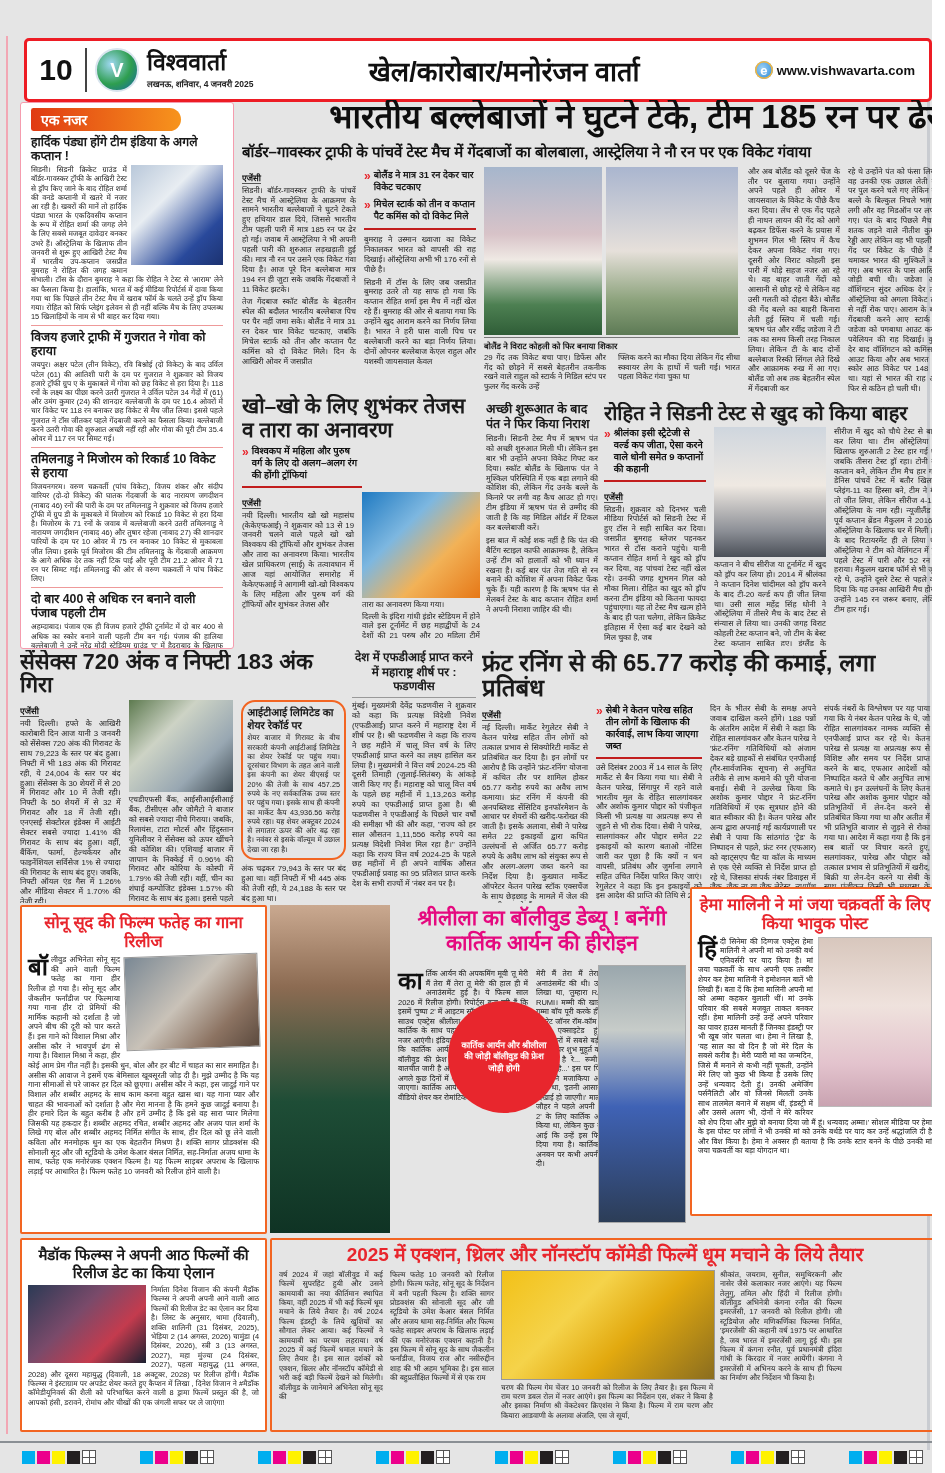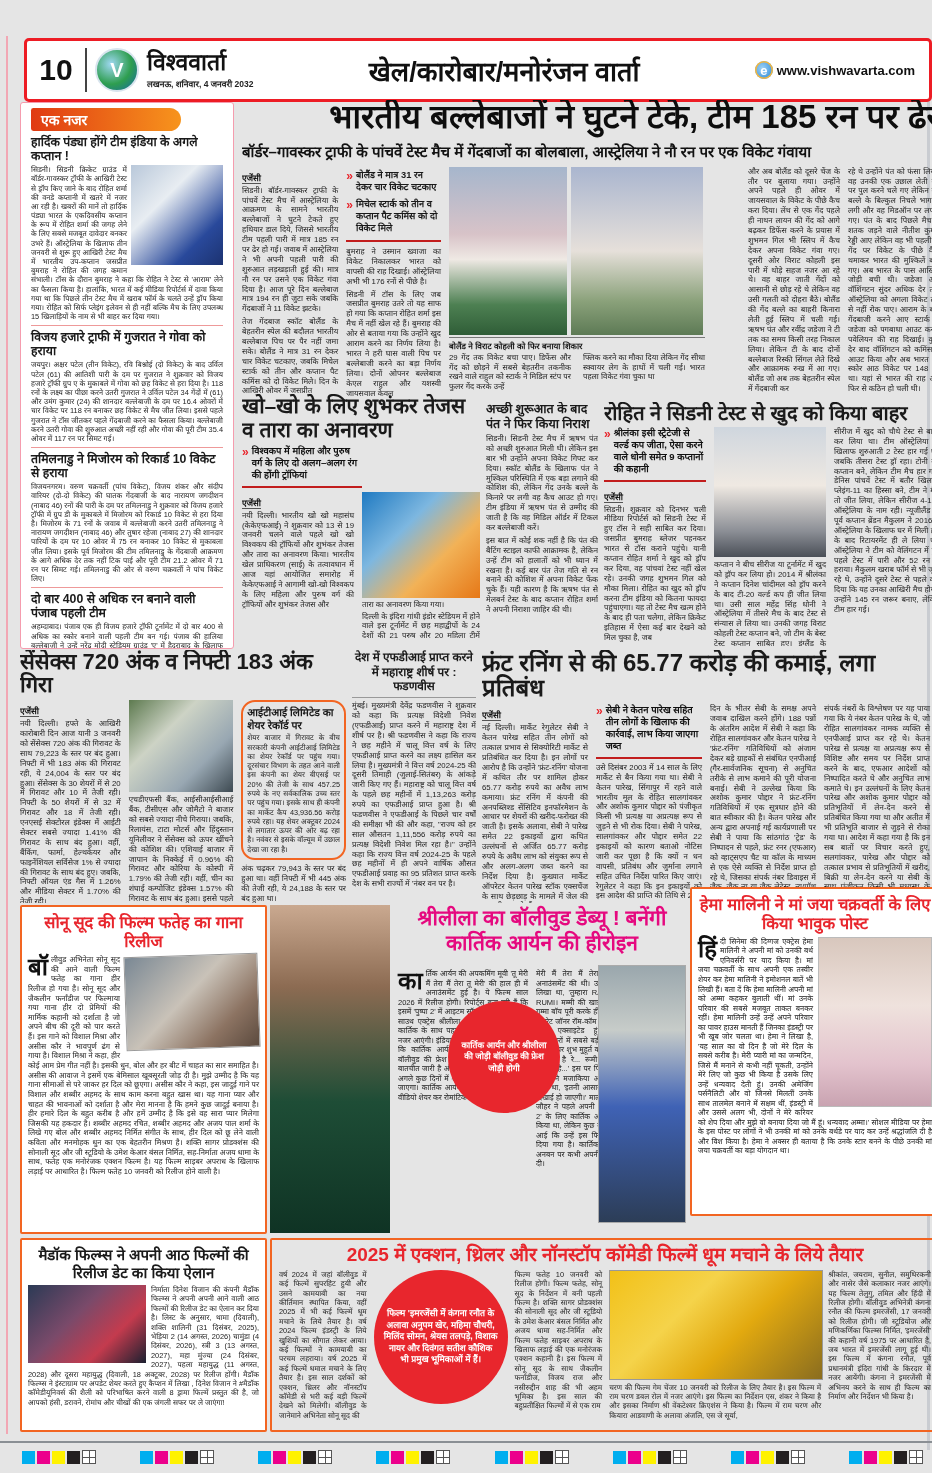--- a/index.html
+++ b/index.html
@@ -112,21 +112,21 @@
 <div class="page">
   <div class="edge-left"></div>
   <div class="edge-right"></div>
 
   <div class="abs header-box">
     <div class="pageno">10</div>
     <div class="hdr-div"></div>
     <div class="logo">V</div>
     <div class="masthead-blk">
       <div class="masthead">विश्ववार्ता</div>
-      <div class="citydate">लखनऊ,   शनिवार, 4 जनवरी 2032</div>
+      <div class="citydate">लखनऊ,   शनिवार, 4 जनवरी 2025</div>
     </div>
     <div class="section-title">खेल/कारोबार/मनोरंजन वार्ता</div>
     <div class="website">
       <span class="e-icon">e</span>
       <span>www.vishwavarta.com</span>
     </div>
   </div>
 
   <div class="abs sidebar">
     <div class="ribbon">एक नजर</div>
@@ -186,21 +186,21 @@
         <div class="ms-imgrow">
           <div class="img-bowler img"></div>
           <div class="img-kohli img"></div>
         </div>
         <div class="caption">बोलैंड ने विराट कोहली को फिर बनाया शिकार</div>
         <div class="cols" style="margin-top:2px;gap:12px;">
           <div class="btxt" style="width:124px;">29 गेंद तक विकेट बचा पाए। डिफेंस और गेंद को छोड़ने में सबसे बेहतरीन तकनीक रखने वाले राहुल को स्टार्क ने मिडिल स्टंप पर फुलर गेंद करके उन्हें</div>
           <div class="btxt" style="width:124px;">फ्लिक करने का मौका दिया लेकिन गेंद सीधा स्क्वायर लेग के हाथों में चली गई। भारत पहला विकेट गंवा चुका था</div>
         </div>
       </div>
-      <div style="width:192px;margin-left:35px;">
+      <div style="width:192px;">
         <div class="cols">
           <div class="btxt" style="width:92px;">और अब बोलैंड को दूसरे चेंज के तौर पर बुलाया गया। उन्होंने अपने पहले ही ओवर में जायसवाल के विकेट के पीछे कैच करा दिया। लेंथ से एक गेंद पहले ही नाथन लायन की गेंद को आगे बढ़कर डिफेंस करने के प्रयास में शुभमन गिल भी स्लिप में कैच देकर अपना विकेट गंवा गए। दूसरी ओर विराट कोहली इस पारी में थोड़े सहज नजर आ रहे थे। वह बाहर जाती गेंदों को आसानी से छोड़ रहे थे लेकिन वह उसी गलती को दोहरा बैठे। बोलैंड की गेंद बल्ले का बाहरी किनारा लेती हुई स्लिप में चली गई। ऋषभ पंत और रवींद्र जडेजा ने टी तक का समय किसी तरह निकाल लिया। लेकिन टी के बाद दोनों बल्लेबाज रिस्की सिंगल लेते दिखे और आक्रामक रुख में आ गए। बोलैंड जो अब तक बेहतरीन स्पेल में गेंदबाजी कर</div>
           <div class="btxt" style="width:92px;">रहे थे उन्होंने पंत को फंसा लिया। वह उनकी एक उछाल लेती गेंद पर पुल करने चले गए लेकिन गेंद बल्ले के बिल्कुल निचले भाग में लगी और वह मिडऑन पर लपके गए। पंत के बाद पिछले मैच में शतक जड़ने वाले नीतीश कुमार रेड्डी आए लेकिन वह भी पहली ही गेंद पर विकेट के पीछे कैच थमाकर भारत की मुश्किलें बढ़ा गए। अब भारत के पास आखिरी जोड़ी बची थी। जडेजा और वॉशिंगटन सुंदर अधिक देर तक ऑस्ट्रेलिया को अगला विकेट लेने से नहीं रोक पाए। आराम के बाद गेंदबाजी करने आए स्टार्क ने जडेजा को पगबाधा आउट करके पवेलियन की राह दिखाई। कुछ देर बाद वॉशिंगटन को कमिंस ने आउट किया और अब भारत का स्कोर आठ विकेट पर 148 रन था। यहां से भारत की राह अब फिर से कठिन हो चली थी।</div>
         </div>
       </div>
     </div>
   </div>
 
   <div class="abs kho">
     <div class="kho-head">खो–खो के लिए शुभंकर तेजस व तारा का अनावरण</div>
@@ -332,21 +332,20 @@
       <div class="img-hema"></div>
       <span class="dropcap">हिं</span>
       <span>दी सिनेमा की दिग्गज एक्ट्रेस हेमा मालिनी ने अपनी मां को उनकी बर्थ एनिवर्सरी पर याद किया है। मां जया चक्रवर्ती के साथ अपनी एक तस्वीर शेयर कर हेमा मालिनी ने इमोशनल बातें भी लिखी हैं। बता दें कि हेमा मालिनी अपनी मां को अम्मा कहकर बुलाती थीं। मां उनके परिवार की सबसे मजबूत ताकत बनकर रहीं। हेमा मालिनी उन्हें उन्हें अपने परिवार का पावर हाउस मानती हैं जिनका इंडस्ट्री पर भी खूब जोर चलता था। हेमा ने लिखा है, 'यह साल का वो दिन है जो मेरे दिल के सबसे करीब है। मेरी प्यारी मां का जन्मदिन, जिसे मैं मनाने से कभी नहीं चूकती, उन्होंने मेरे लिए जो कुछ भी किया है उसके लिए उन्हें धन्यवाद देती हूं। उनकी अमेजिंग पर्सनैलिटी और वो जिनसे मिलतीं उनके साथ तालमेल बनाने में सक्षम थीं, इंडस्ट्री में और उससे अलग भी, दोनों ने मेरे करियर को शेप दिया और मुझे वो बनाया दिया जो मैं हूं। धन्यवाद अम्मा।' सोशल मीडिया पर हेमा के इस पोस्ट पर लोगों ने भी उनकी मां को उनके बर्थडे पर याद कर उन्हें श्रद्धांजलि दी है और विश किया है। हेमा ने अक्सर ही बताया है कि उनके स्टार बनने के पीछे उनकी मां जया चक्रवर्ती का बड़ा योगदान था।</span>
     </div>
   </div>
 
   <div class="abs films">
     <div class="films-head">2025 में एक्शन, थ्रिलर और नॉनस्टॉप कॉमेडी फिल्में धूम मचाने के लिये तैयार</div>
     <div class="films-row">
       <div class="btxt" style="width:104px;font-size:7.4px;">वर्ष 2024 में जहां बॉलीवुड में कई फिल्में सुपरहिट हुयी और उसने कामयाबी का नया कीर्तिमान स्थापित किया, वहीं 2025 में भी कई फिल्में धूम मचाने के लिये तैयार है। वर्ष 2024 फिल्म इंडस्ट्री के लिये खुशियों का सौगात लेकर आया। कई फिल्मों ने कामयाबी का परचम लहराया। वर्ष 2025 में कई फिल्में धमाल मचाने के लिए तैयार है। इस साल दर्शकों को एक्शन, थ्रिलर और नॉनस्टॉप कॉमेडी से भरी कई बड़ी फिल्में देखने को मिलेगी। बॉलीवुड के जानेमाने अभिनेता सोनू सूद की</div>
-      <div class="circle">फिल्म 'इमरजेंसी में कंगना रनौत के अलावा अनुपम खेर, महिमा चौधरी, मिलिंद सोमन, श्रेयस तलपड़े, विशाक नायर और दिवंगत सतीश कौशिक भी प्रमुख भूमिकाओं में हैं।</div>
       <div class="btxt" style="width:104px;font-size:7.4px;">फिल्म फतेह 10 जनवरी को रिलीज होगी। फिल्म फतेह, सोनू सूद के निर्देशन में बनी पहली फिल्म है। शक्ति सागर प्रोडक्शंस की सोनाली सूद और जी स्टूडियो के उमेश केआर बंसल निर्मित और अजय धामा सह-निर्मित और फिल्म फतेह साइबर अपराध के खिलाफ लड़ाई की एक मनोरंजक एक्शन कहानी है। इस फिल्म में सोनू सूद के साथ जैकलीन फर्नांडीज, विजय राज और नसीरुद्दीन शाह की भी अहम भूमिका है। इस साल की बहुप्रतीक्षित फिल्मों में से एक राम</div>
       <div style="width:212px;">
         <div class="img-group"></div>
         <div class="btxt" style="margin-top:3px;font-size:7.3px;">चरण की फिल्म गेम चेंजर 10 जनवरी को रिलीज के लिए तैयार है। इस फिल्म में राम चरण डबल रोल में नजर आएंगे। इस फिल्म का निर्देशन एस, शंकर ने किया है और इसका निर्माण श्री वेंकटेश्वर क्रिएशंस ने किया है। फिल्म में राम चरण और कियारा आडवाणी के अलावा अंजलि, एस जे सूर्या,</div>
       </div>
       <div class="btxt" style="width:122px;font-size:7.4px;">श्रीकांत, जयराम, सुनील, समुथिरकनी और नासेर जैसे कलाकार नजर आएंगे। यह फिल्म तेलुगु, तमिल और हिंदी में रिलीज होगी। बॉलीवुड अभिनेत्री कंगना रनौत की फिल्म इमरजेंसी, 17 जनवरी को रिलीज होगी। जी स्टूडियोज और मणिकर्णिका फिल्म्स निर्मित, 'इमरजेंसी' की कहानी वर्ष 1975 पर आधारित है, जब भारत में इमरजेंसी लागू हुई थी। इस फिल्म में कंगना रनौत, पूर्व प्रधानमंत्री इंदिरा गांधी के किरदार में नजर आयेंगी। कंगना ने इमरजेंसी में अभिनय करने के साथ ही फिल्म का निर्माण और निर्देशन भी किया है।</div>
     </div>
   </div>
 
   <div class="foot-line"></div>

